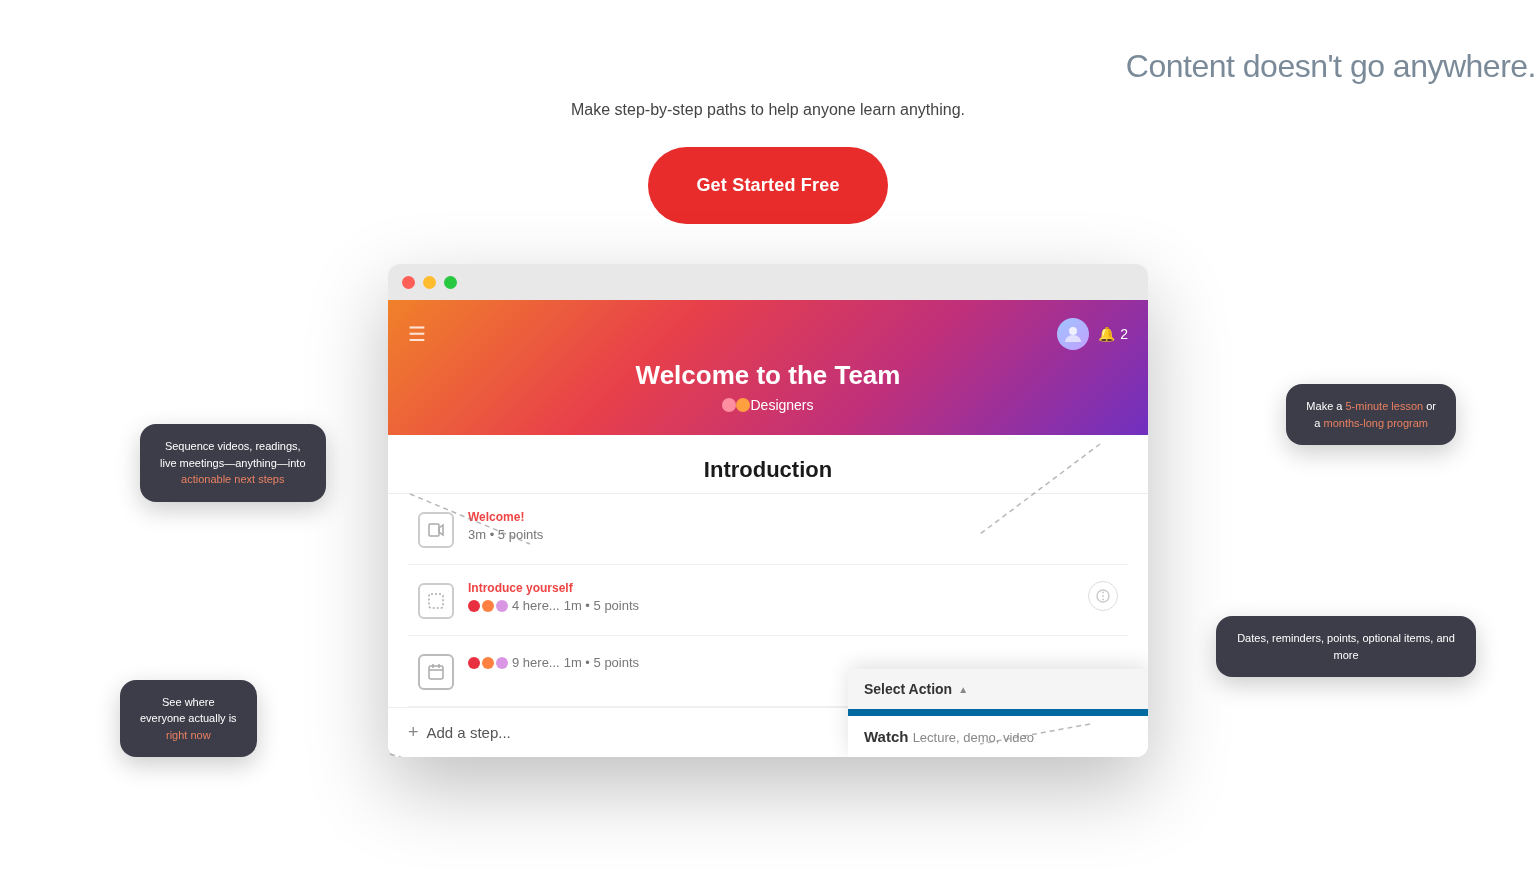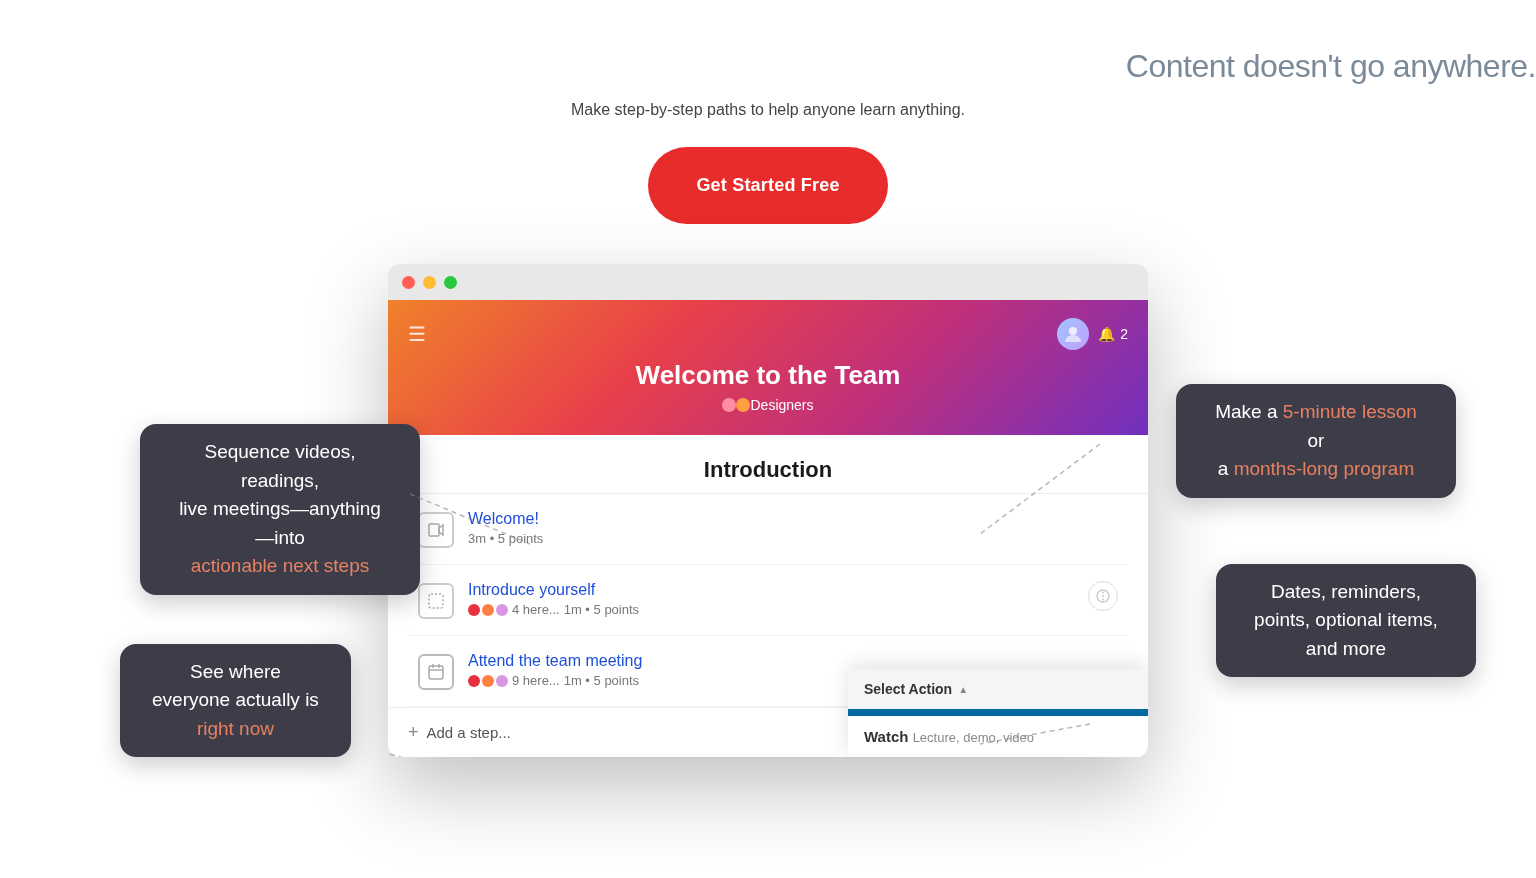--- a/index.html
+++ b/index.html
@@ -173,23 +173,23 @@
       font-size: 16px;
       margin-top: 2px;
     }
     .step-icon-calendar {
       border-color: #bbb;
     }
     .step-info {
       flex: 1;
     }
     .step-name {
-      font-size: 16px;
-      font-weight: 400;
-      color: #1d4ed8;
+      font-size: 12px;
+      font-weight: 700;
+      color: #ef4444;
     }
     .step-meta {
       font-size: 13px;
       color: #777;
       margin-top: 3px;
       display: flex;
       align-items: center;
       gap: 4px;
     }
     .step-avatars {
@@ -272,22 +272,22 @@
       color: #888;
       font-size: 13px;
     }
 
     
     .tooltip-bubble {
       position: absolute;
       background: #3d3d4a;
       color: white;
       border-radius: 16px;
-      padding: 14px 32px;
-      font-size: 19px;
+      padding: 14px 20px;
+      font-size: 11px;
       line-height: 1.5;
       text-align: center;
       box-shadow: 0 8px 24px rgba(0,0,0,0.2);
       max-width: 280px;
     }
     .tooltip-bubble .highlight {
       color: #e88060;
     }
 
     
@@ -424,21 +424,20 @@
             <div class="step-item">
               <div class="step-icon step-icon-calendar">
                 <svg width="16" height="16" viewBox="0 0 16 16" fill="none">
                   <rect x="1" y="2" width="14" height="13" rx="2" stroke="#aaa" stroke-width="1.5"></rect>
                   <line x1="1" y1="6" x2="15" y2="6" stroke="#aaa" stroke-width="1.5"></line>
                   <line x1="5" y1="0" x2="5" y2="4" stroke="#aaa" stroke-width="1.5"></line>
                   <line x1="11" y1="0" x2="11" y2="4" stroke="#aaa" stroke-width="1.5"></line>
                 </svg>
               </div>
               <div class="step-info">
-                <div class="step-name">Attend the team meeting</div>
                 <div class="step-meta">
                   <div class="step-avatars">
                     <div class="mini-dot mini-red"></div>
                     <div class="mini-dot mini-orange"></div>
                     <div class="mini-dot mini-purple"></div>
                   </div>
                   <span>9 here...</span>
                   <span>1m • 5 points</span>
                 </div>
               </div>

